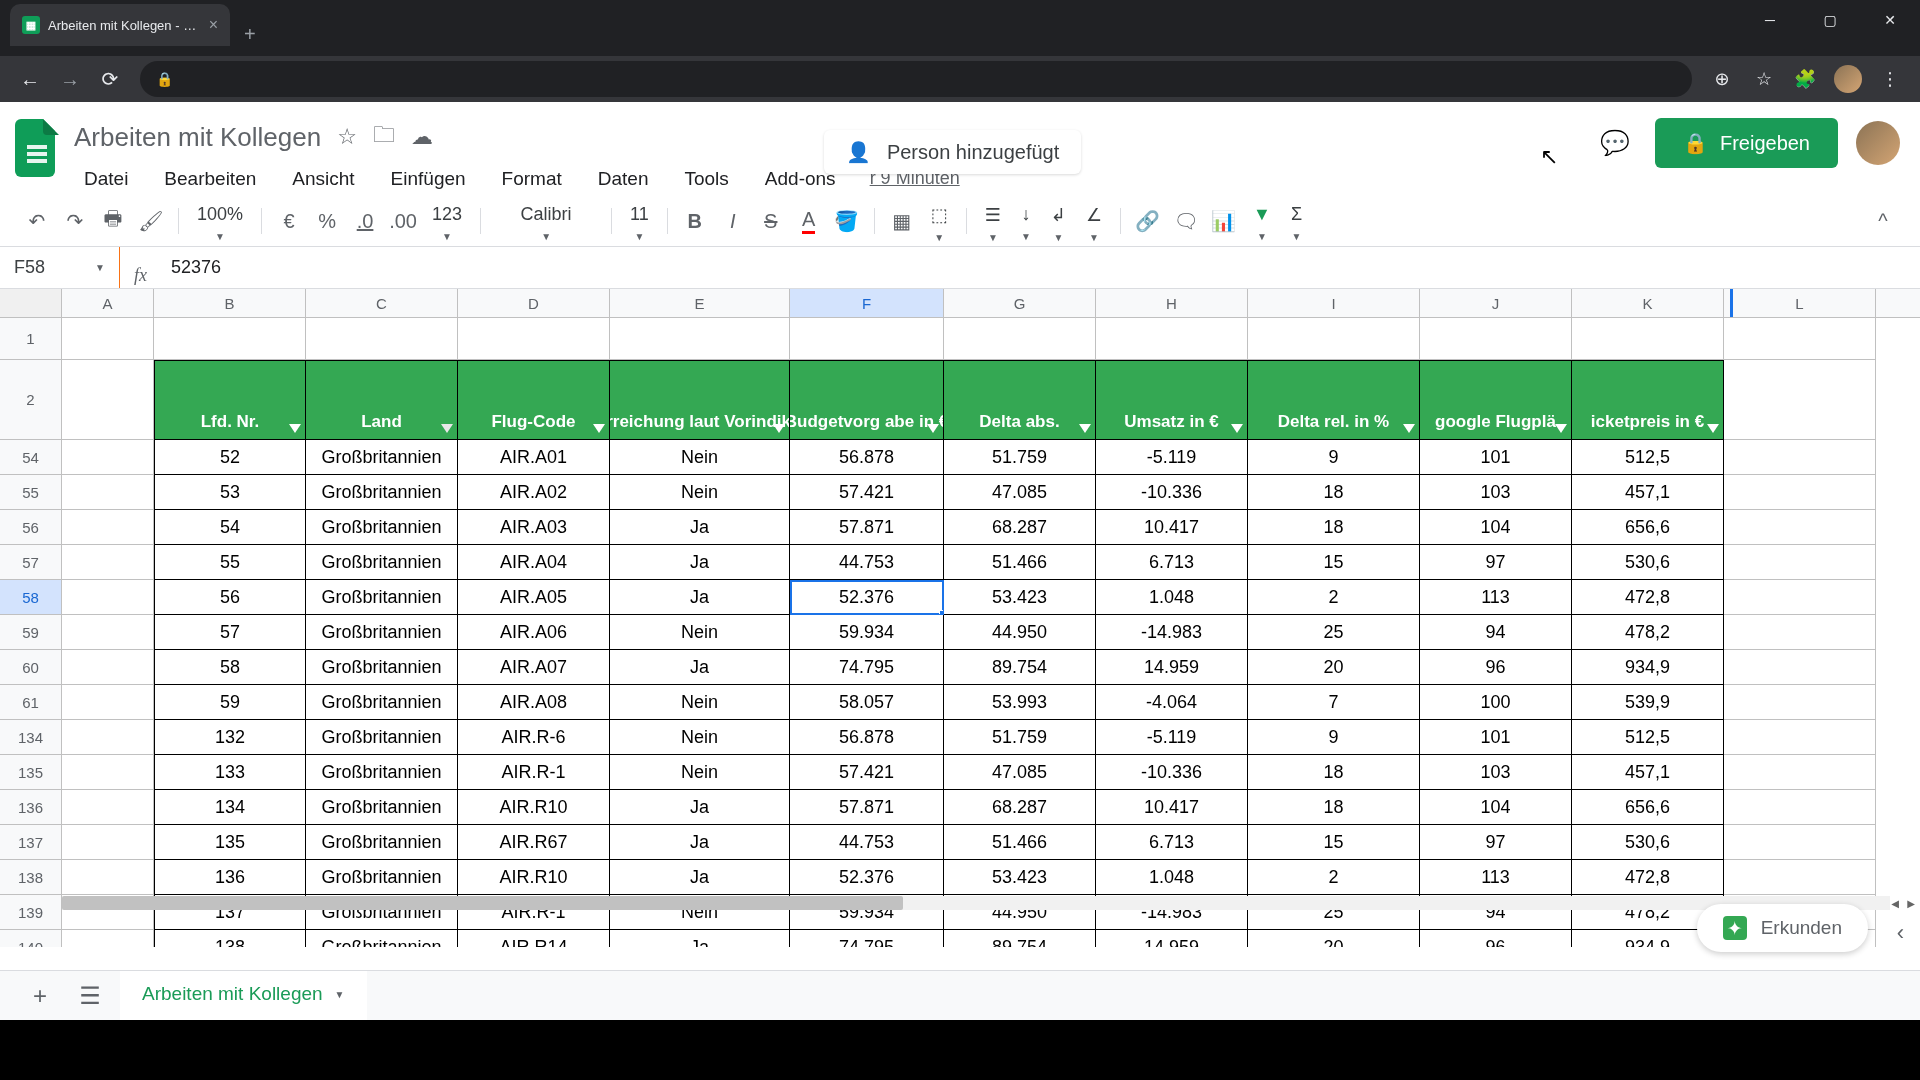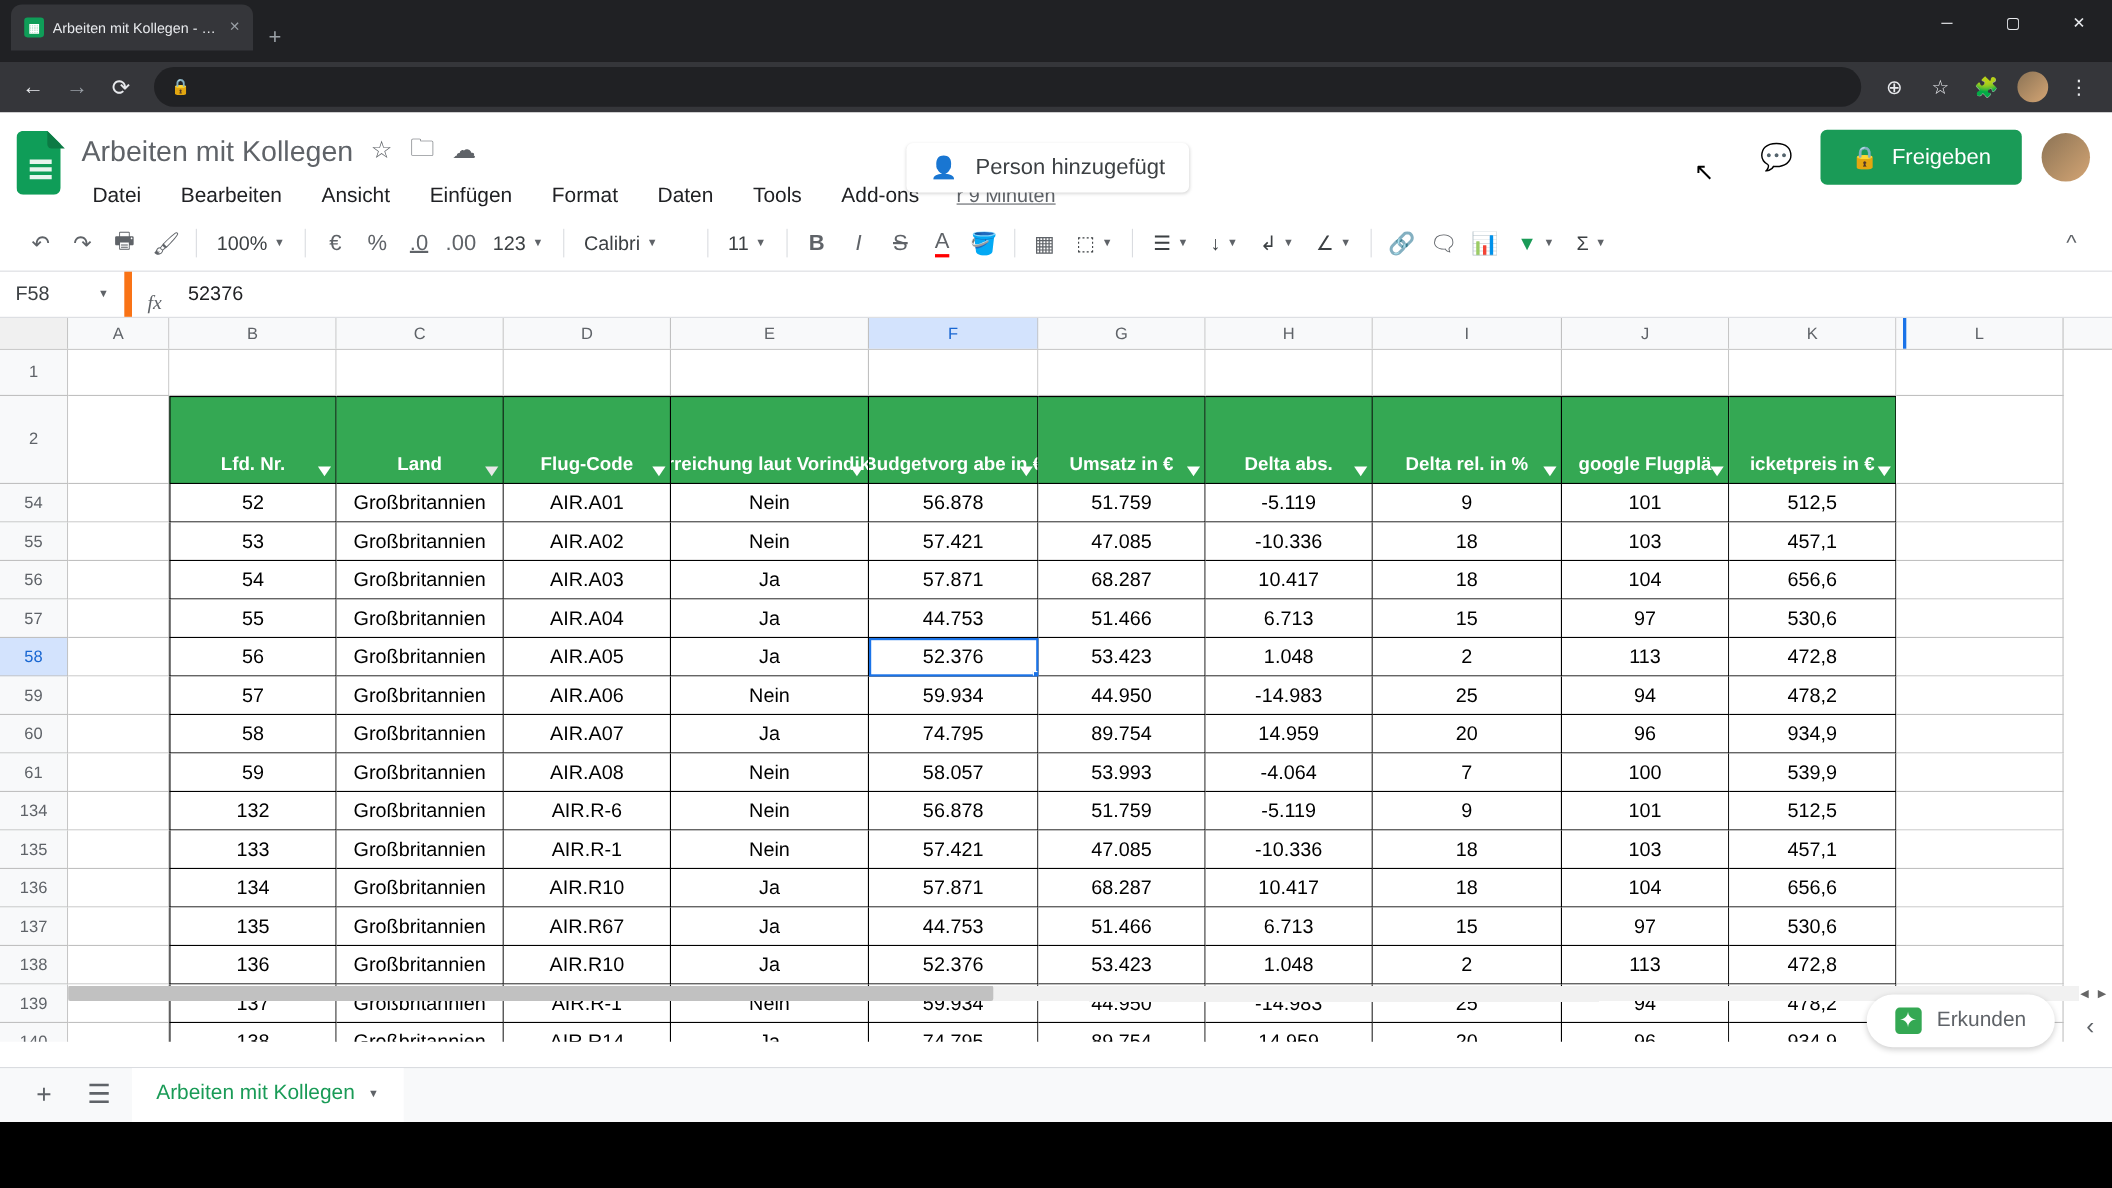--- a/index.html
+++ b/index.html
@@ -43,29 +43,29 @@
 .comments-btn { width: 44px; height: 44px; display: flex; align-items: center; justify-content: center; color: #5f6368; font-size: 24px; cursor: pointer; border-radius: 50%; }
 .share-btn { background: #1a9b57; color: #fff; border: none; height: 50px; padding: 0 28px; border-radius: 6px; font-size: 20px; font-weight: 500; display: flex; align-items: center; gap: 12px; cursor: pointer; }
 .avatar-large { width: 44px; height: 44px; border-radius: 50%; background: linear-gradient(135deg, #8b7355, #d4a574); }
 
 .person-badge { position: absolute; left: 824px; top: 28px; background: #fff; border-radius: 6px; box-shadow: 0 1px 3px rgba(0,0,0,0.15); padding: 10px 22px; display: flex; align-items: center; gap: 16px; font-size: 20px; color: #3c4043; z-index: 10; }
 
 
 .toolbar { display: flex; align-items: center; padding: 8px 20px; border-bottom: 1px solid #dadce0; gap: 4px; }
 .tb-btn { min-width: 34px; height: 34px; display: flex; align-items: center; justify-content: center; color: #5f6368; cursor: pointer; border-radius: 4px; font-size: 20px; }
 .tb-sep { width: 1px; height: 26px; background: #dadce0; margin: 0 6px; }
-.tb-select { display: flex; align-items: center; gap: 6px; padding: 0 8px; height: 34px; color: #3c4043; cursor: pointer; border-radius: 4px; font-size: 18px; }
+.tb-select { display: flex; align-items: center; gap: 6px; padding: 0 8px; height: 34px; color: #3c4043; cursor: pointer; border-radius: 4px; font-size: 18px; flex-direction: column; }
 .font-select { width: 110px; }
 .chevron-down { font-size: 10px; color: #5f6368; }
 .tb-right { margin-left: auto; }
 .filter-active { color: #1a9b57; }
 
 
 .formula-bar { display: flex; align-items: center; border-bottom: 1px solid #dadce0; height: 42px; }
-.name-box { width: 120px; padding: 0 14px; font-size: 18px; color: #3c4043; border-right: 7px solid #f97316; height: 100%; display: flex; align-items: center; justify-content: space-between; }
+.name-box { width: 120px; padding: 0 14px; font-size: 18px; color: #3c4043; border-right: 1px solid #f97316; height: 100%; display: flex; align-items: center; justify-content: space-between; }
 .fx-label { padding: 0 14px; font-style: italic; font-size: 18px; color: #5f6368; font-family: serif; margin-top: 16px; }
 .formula-input { flex: 1; padding: 0 10px; font-size: 18px; color: #202124; }
 
 
 .sheet-container { position: relative; overflow: hidden; height: calc(100% - 260px); }
 .col-headers { display: flex; background: #f8f9fa; border-bottom: 1px solid #c0c0c0; position: sticky; top: 0; }
 .corner-cell { width: 62px; height: 28px; border-right: 1px solid #c0c0c0; background: #f0f0f0; }
 .col-header { height: 28px; display: flex; align-items: center; justify-content: center; font-size: 15px; color: #5f6368; border-right: 1px solid #c0c0c0; background: #f8f9fa; cursor: pointer; }
 .col-header.selected { background: #d3e3fd; color: #1967d2; }
 
@@ -344,26 +344,26 @@
               <div class="filter-icon"></div>
             </div>
             <div class="cell header-cell cE">
               <span>Zielerreichung laut Vorindikation</span>
               <div class="filter-icon"></div>
             </div>
             <div class="cell header-cell cF">
               <span>Budgetvorg abe in €</span>
               <div class="filter-icon"></div>
             </div>
+            <div class="cell header-cell cH">
+              <span>Delta abs.</span>
+              <div class="filter-icon"></div>
+            </div>
             <div class="cell header-cell cG">
               <span>Umsatz in €</span>
-              <div class="filter-icon"></div>
-            </div>
-            <div class="cell header-cell cH">
-              <span>Delta abs.</span>
               <div class="filter-icon"></div>
             </div>
             <div class="cell header-cell cI">
               <span>Delta rel. in %</span>
               <div class="filter-icon"></div>
             </div>
             <div class="cell header-cell cJ">
               <span>google Flugplä</span>
               <div class="filter-icon"></div>
             </div>

